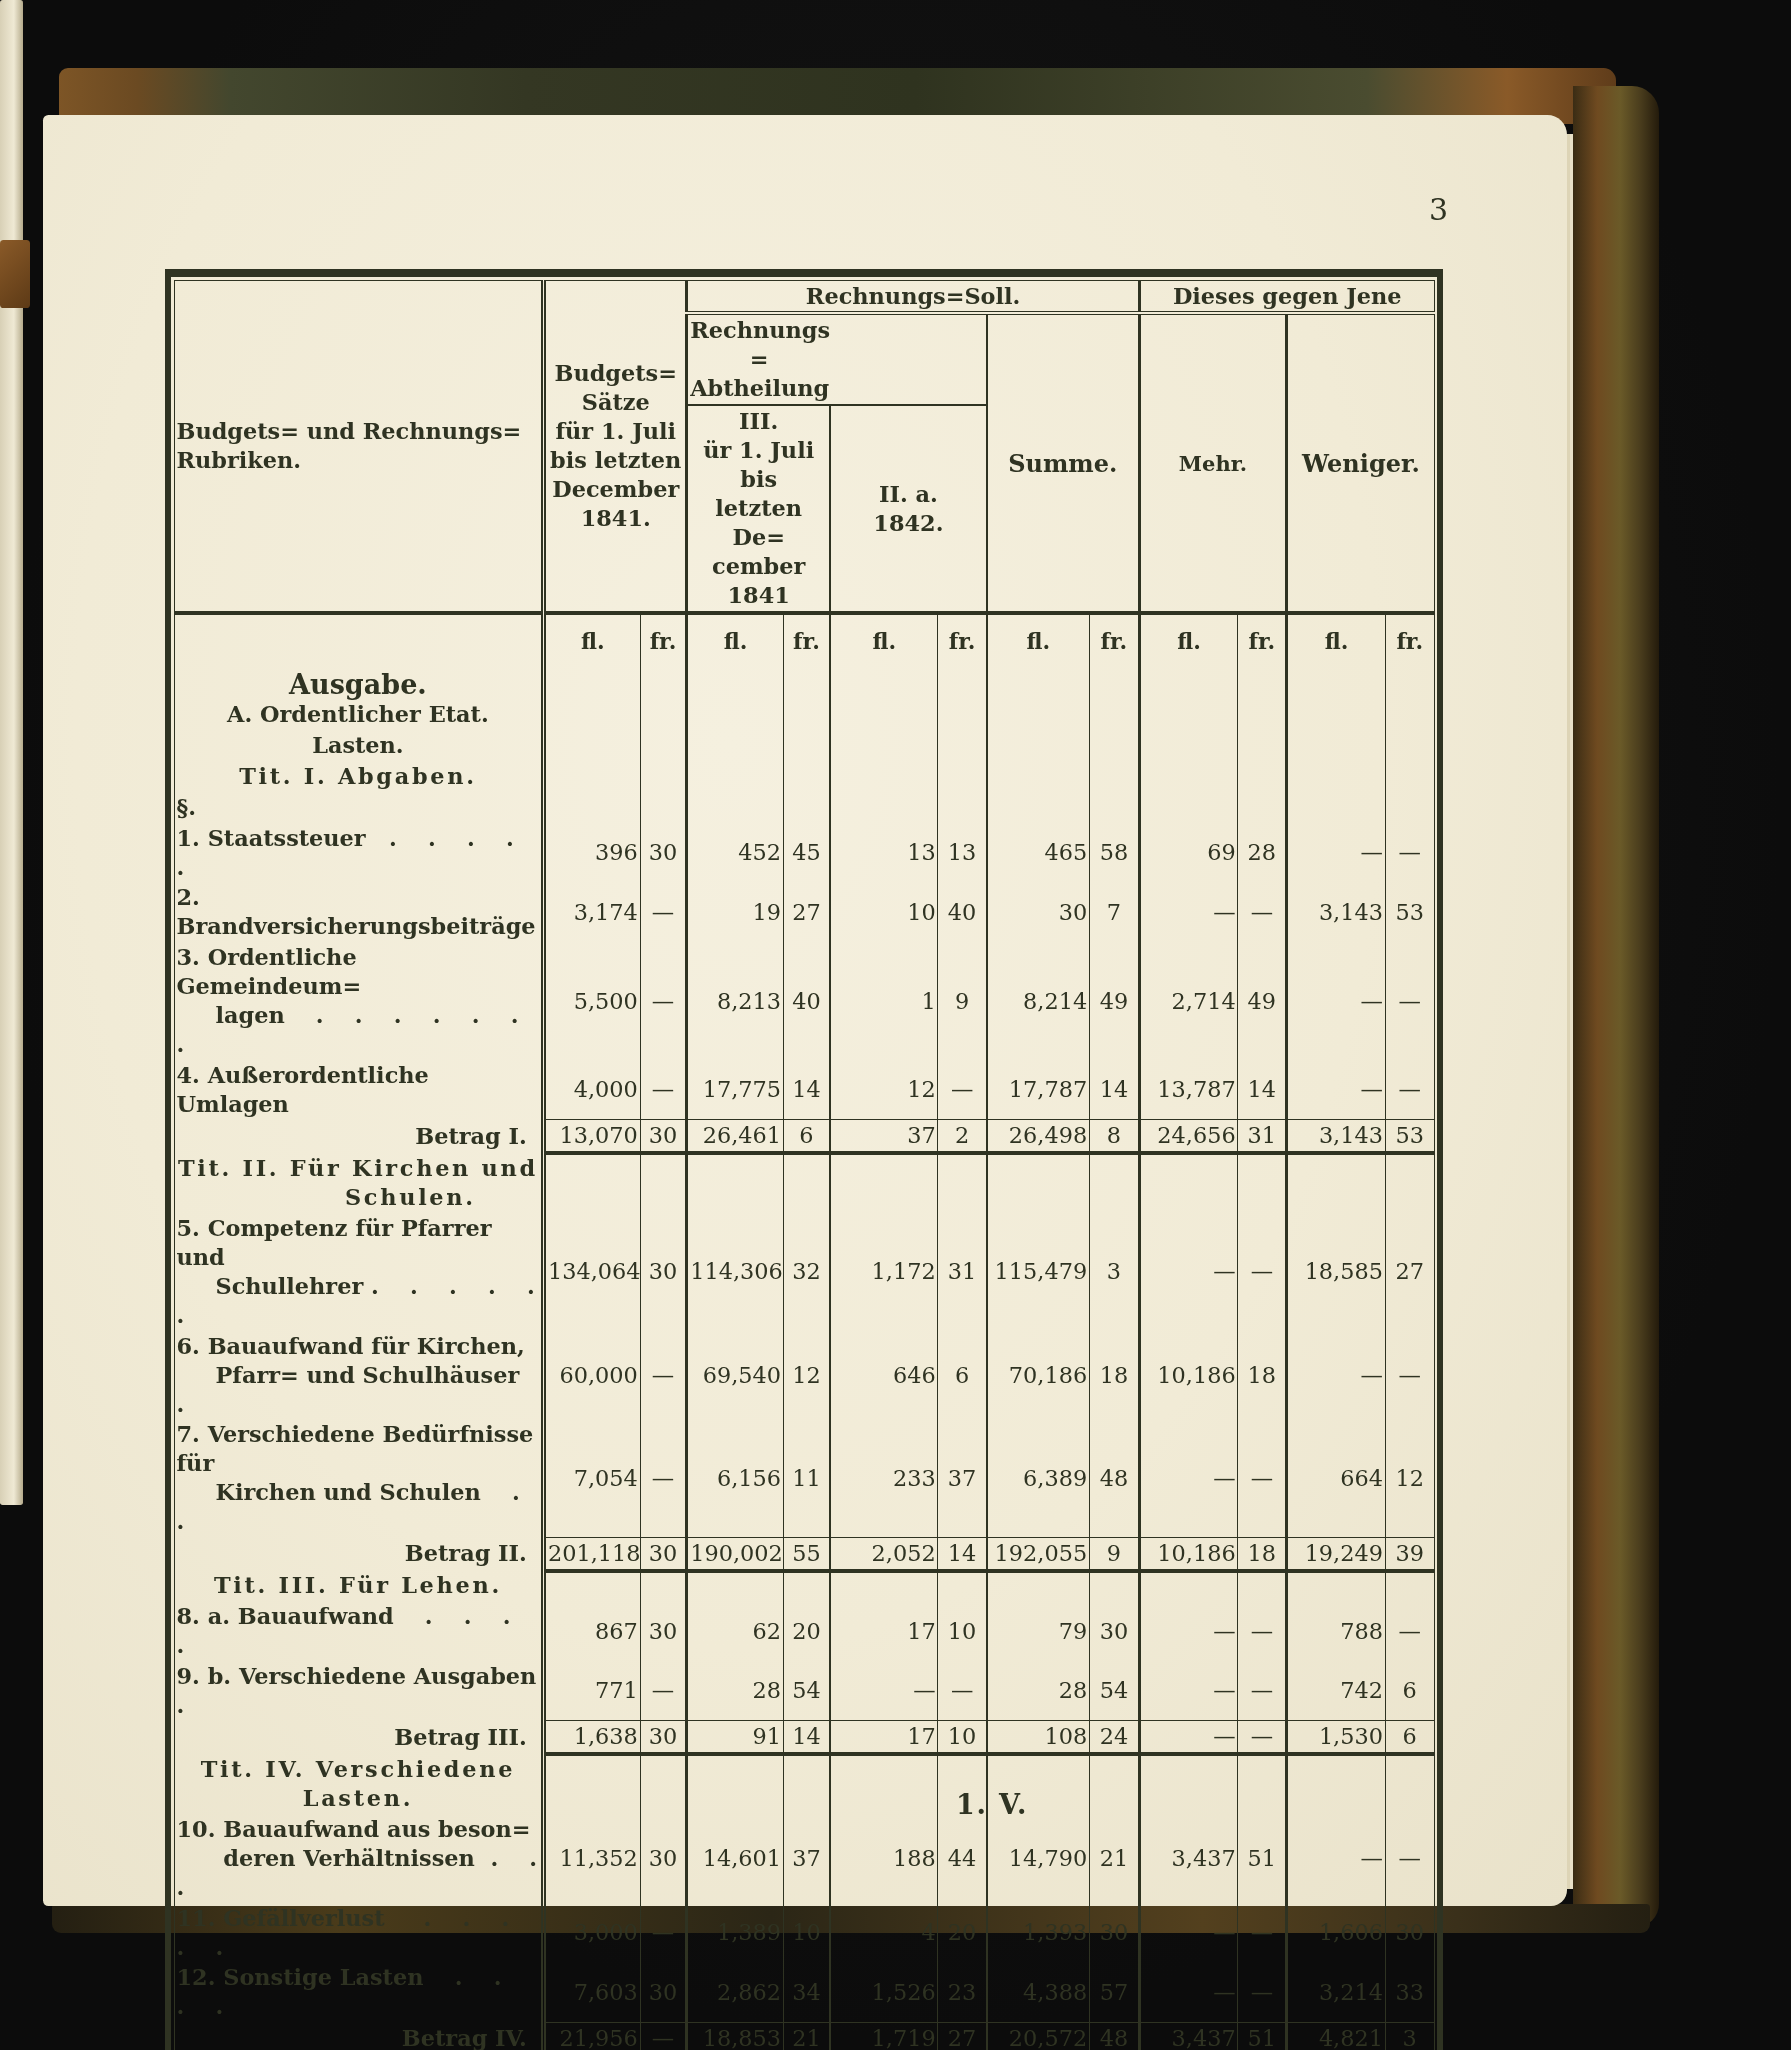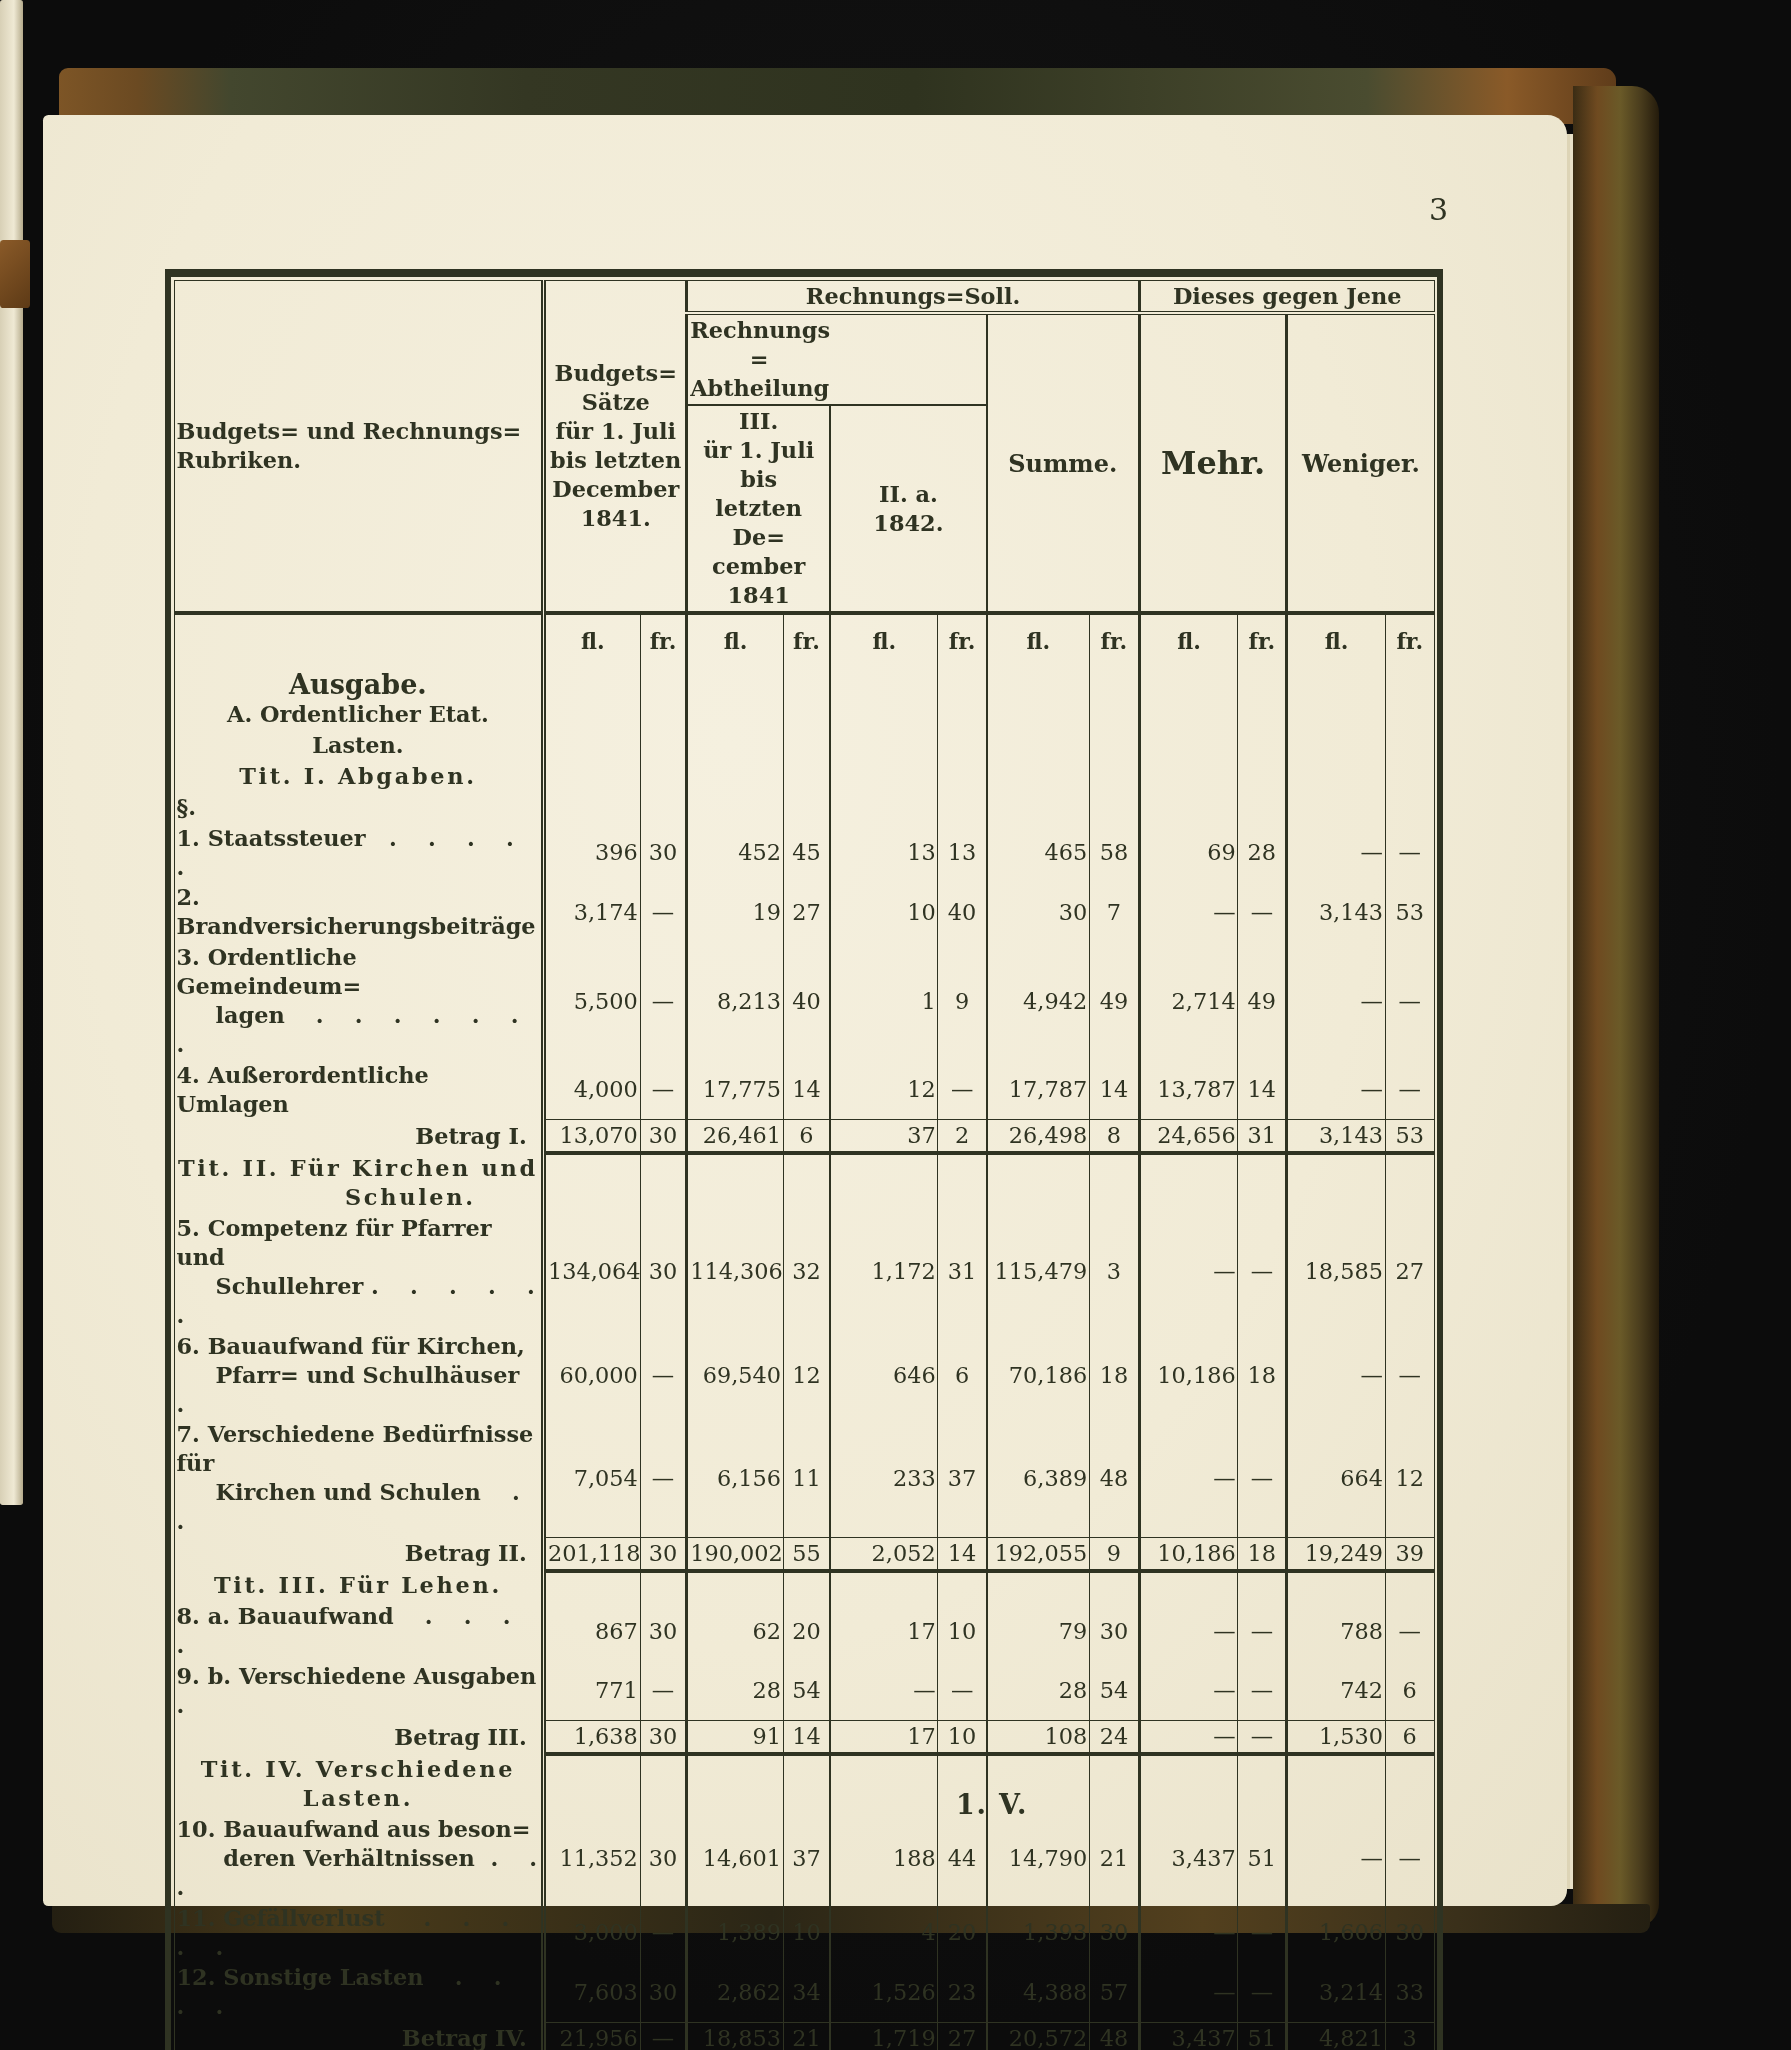--- a/index.html
+++ b/index.html
@@ -128,21 +128,21 @@
 bis letzten
 December
 1841.</th>
             <th class="rsoll gh" colspan="6">Rechnungs=Soll.</th>
             <th class="dieses gh" colspan="4">Dieses gegen Jene</th>
           </tr>
           <tr>
             <th class="abth gh" colspan="2" style="height:50px;border-right:0">Rechnungs = Abtheilung</th>
             <th class="abth" colspan="2"></th>
             <th class="colhead gm" colspan="2" rowspan="2" style="font-size:24px">Summe.</th>
-            <th class="colhead gh" colspan="2" rowspan="2" style="font-size:32px">Mehr.</th>
+            <th class="colhead gh" colspan="2" rowspan="2" style="font-size:21px">Mehr.</th>
             <th class="colhead gh" colspan="2" rowspan="2" style="font-size:24px">Weniger.</th>
           </tr>
           <tr>
             <th class="colhead iii gh" colspan="2" style="height:143px">III.
 ür 1. Juli bis
 letzten De=
 cember 1841</th>
             <th class="colhead gm" colspan="2">II. a.
 1842.</th>
           </tr>
@@ -270,21 +270,21 @@
             </tr>
             <tr class="r-item">
               <td class="label">3. Ordentliche Gemeindeum=
      lagen    .    .    .    .    .    .    .</td>
               <td class="fl n ">5,500</td>
               <td class="fr n sub">—</td>
               <td class="fl n gh">8,213</td>
               <td class="fr n sub">40</td>
               <td class="fl n gm">1</td>
               <td class="fr n sub">9</td>
-              <td class="fl n gm">4,942</td>
+              <td class="fl n gm">8,214</td>
               <td class="fr n sub">49</td>
               <td class="fl n gh">2,714</td>
               <td class="fr n sub">49</td>
               <td class="fl n gh">—</td>
               <td class="fr n sub">—</td>
             </tr>
             <tr class="r-item">
               <td class="label">4. Außerordentliche Umlagen</td>
               <td class="fl n ">4,000</td>
               <td class="fr n sub">—</td>

